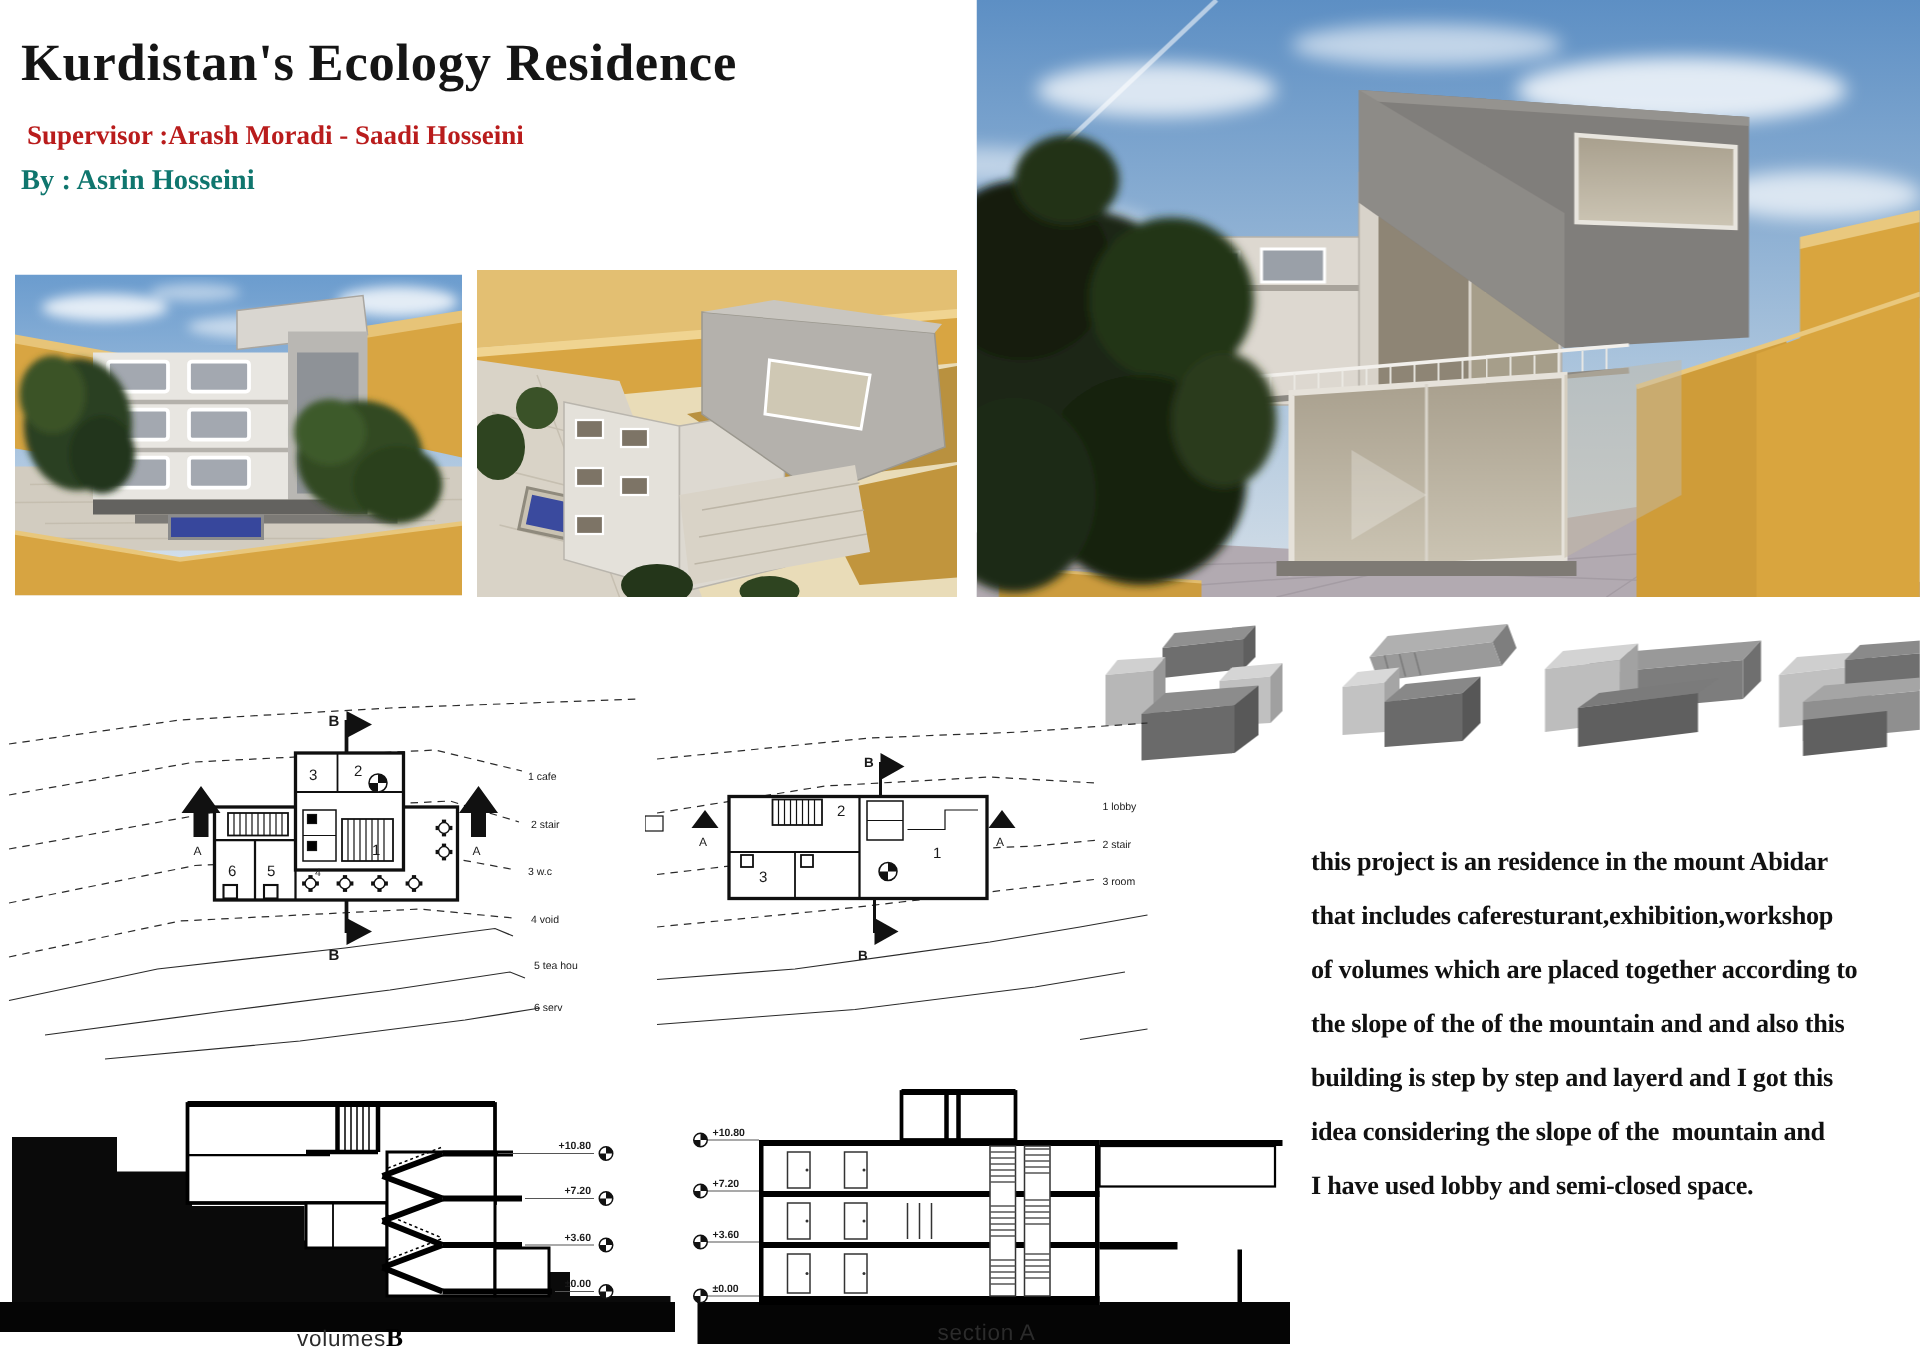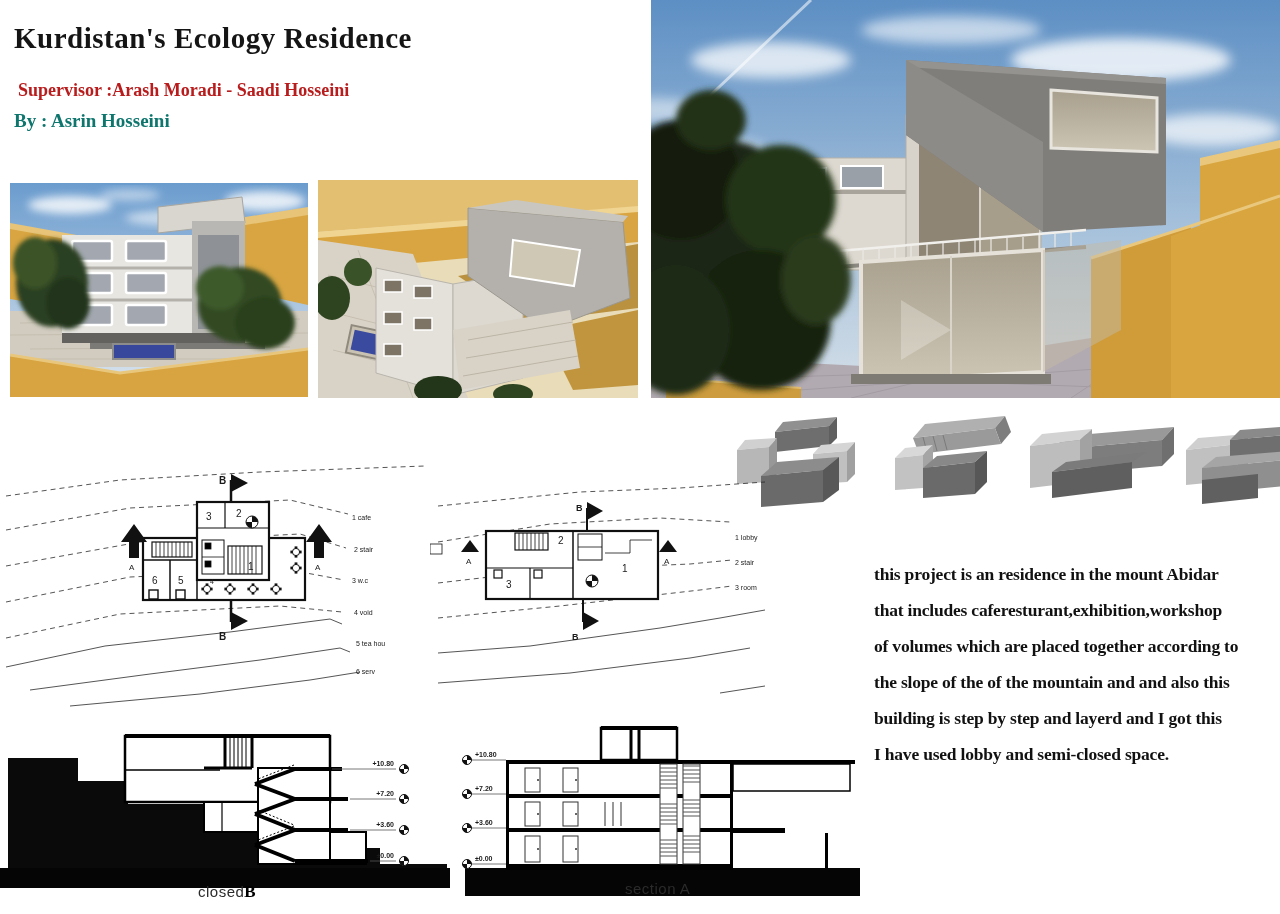--- a/index.html
+++ b/index.html
@@ -1,20 +1,20 @@
 <!DOCTYPE html>
 <html><head>
 <meta charset="utf-8">
 <style>
   html,body{margin:0;padding:0;background:#e9e9e9;}
   #board{position:relative;width:1280px;height:914px;background:#ffffff;overflow:hidden;
          font-family:"Liberation Serif",serif;}
   .abs{position:absolute;}
   
-  #title{left:14px;top:22px;font-size:29px;font-weight:bold;letter-spacing:.5px;color:#151515;}
+  #title{left:14px;top:22px;font-size:35px;font-weight:bold;letter-spacing:.5px;color:#151515;}
   #supervisor{left:18px;top:80px;font-size:18px;font-weight:bold;color:#b91c1c;}
   #author{left:14px;top:110px;font-size:19px;font-weight:bold;color:#0f766e;}
   
   #description{left:874px;top:556px;width:400px;}
   #description .dline{font-size:17.5px;font-weight:bold;color:#111;line-height:36px;
                       white-space:pre;letter-spacing:-0.2px;}
   
   .seclabel{font-family:"Liberation Sans",sans-serif;font-size:15px;color:#2b2b2b;letter-spacing:.5px;}
   .seclabel b{font-family:"Liberation Serif",serif;font-size:17px;color:#000;}
   svg text{font-family:"Liberation Sans",sans-serif;fill:#1a1a1a;}
@@ -542,21 +542,21 @@
       <use href="#lvl" x="404" y="106"></use>
         <use href="#lvl" x="404" y="137"></use>
       <text x="394" y="42" text-anchor="end">+10.80</text>
       <text x="394" y="72" text-anchor="end">+7.20</text>
       <text x="394" y="103" text-anchor="end">+3.60</text>
       <text x="394" y="134" text-anchor="end">±0.00</text>
     </g>
     <rect x="0" y="144" width="450" height="20" fill="#050505"></rect>
   </svg>
   <div class="abs seclabel" style="left:198px;top:882px">
-    <span>closed</span><b>B</b>
+    <span>volumes</span><b>B</b>
   </div>
 
   <svg class="abs" style="left:455px;top:718px" width="430" height="195" viewBox="0 0 430 195">
 
     <rect x="10" y="150" width="395" height="28" fill="#050505"></rect>
 
     <g>
       <rect x="51" y="42" width="227" height="110" fill="#fff"></rect>
       <rect x="146" y="10" width="76" height="32" fill="#fff" stroke="#000" stroke-width="2.5"></rect>
       <rect x="146" y="8" width="76" height="4" fill="#000"></rect>
@@ -652,16 +652,17 @@
     </g>
   </svg>
   <div class="abs seclabel" style="left:625px;top:880px">section A</div>
 
   <div class="abs" id="description">
     <div class="dline">this project is an residence in the mount Abidar</div>
     <div class="dline">that includes caferesturant,exhibition,workshop</div>
     <div class="dline">of volumes which are placed together according to</div>
     <div class="dline">the slope of the of the mountain and and also this</div>
     <div class="dline">building is step by step and layerd and I got this</div>
+    <div class="dline">idea considering the slope of the  mountain and</div>
     <div class="dline">I have used lobby and semi-closed space.</div>
   </div>
 
 </div>
 
 </body></html>

